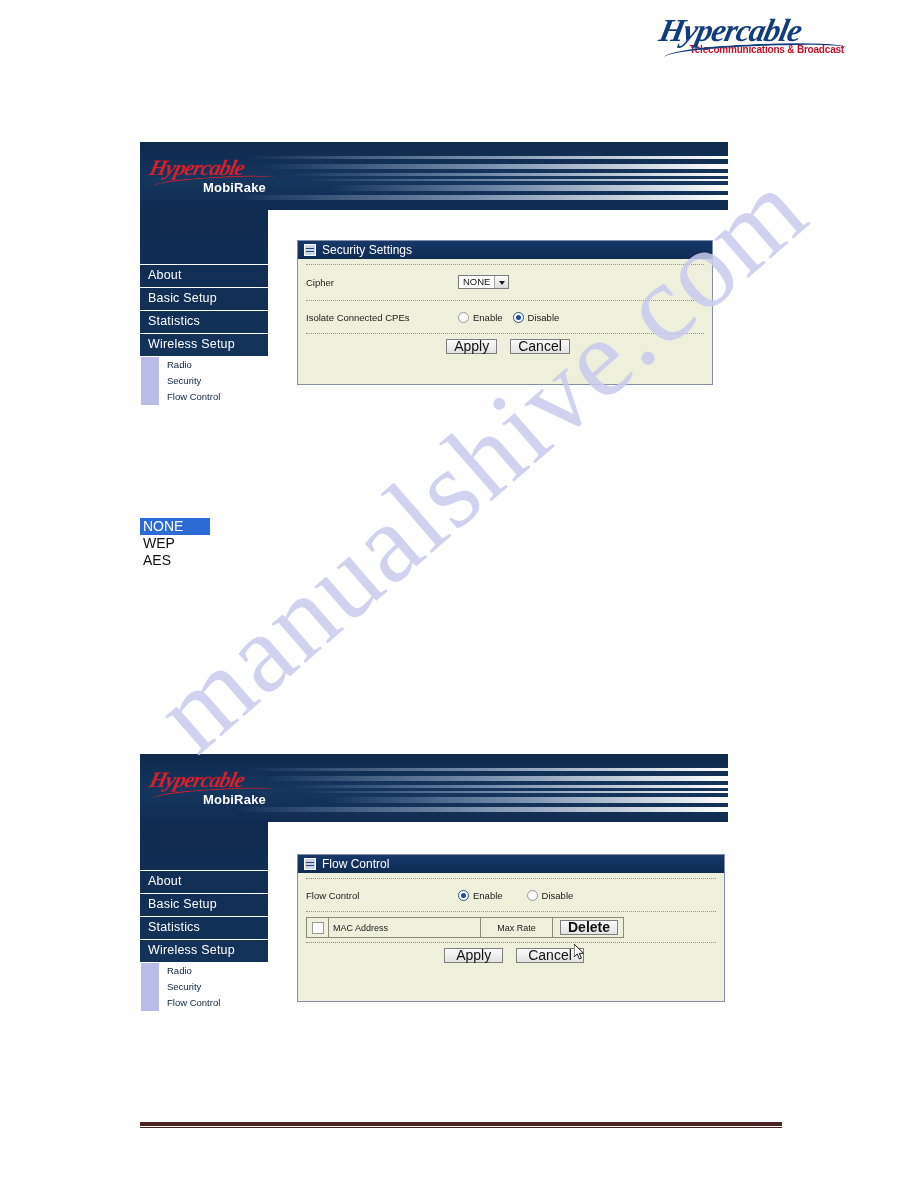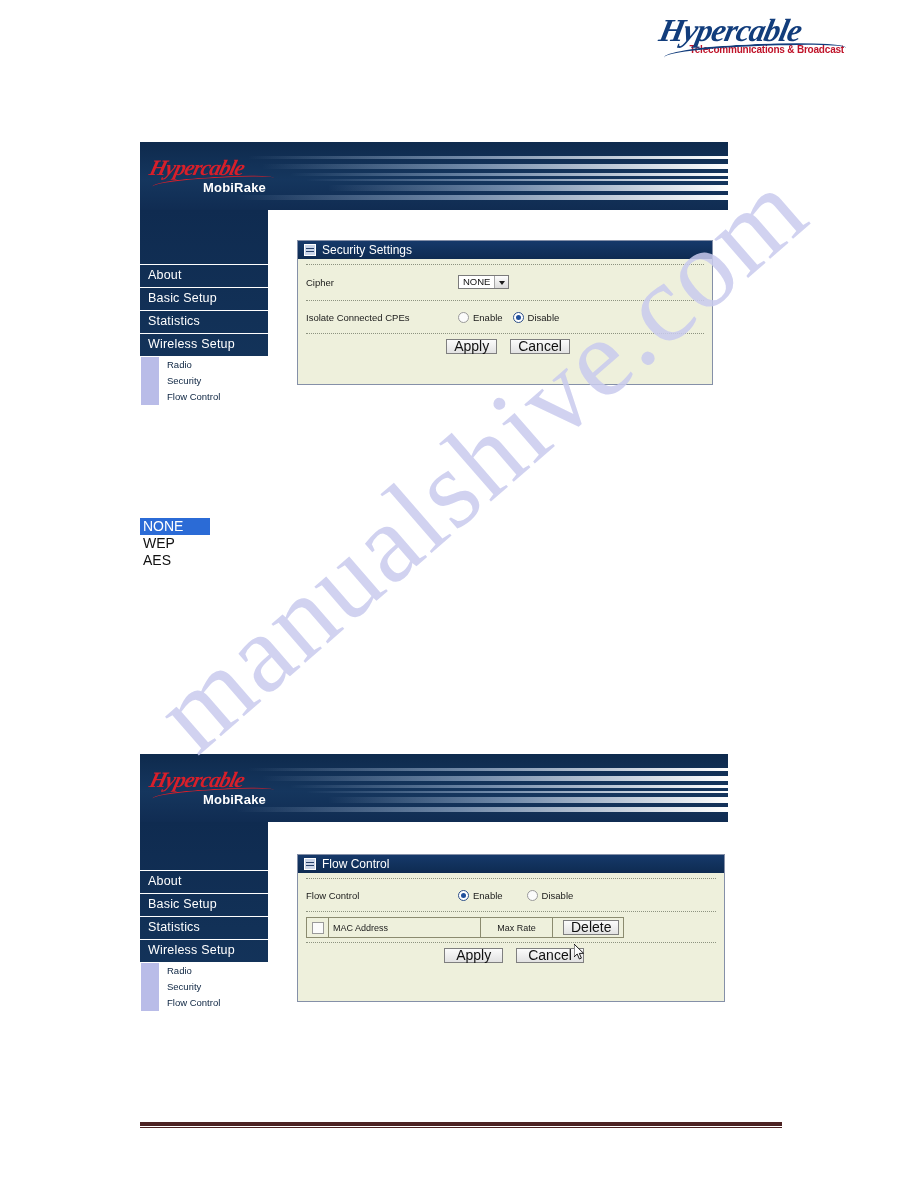--- a/index.html
+++ b/index.html
@@ -374,21 +374,21 @@
     align-items: center;
     font-size: 9px;
     color: #1a1a1a;
     height: 19px;
     box-sizing: border-box;
     padding: 0 4px;
   }
   .grid .g-cell.chk  { width: 22px; justify-content: center; flex: none; }
   .grid .g-cell.mac  { width: 152px; flex: none; }
   .grid .g-cell.rate { width: 72px; flex: none; justify-content: center; }
-  .grid .g-cell.act  { width: 66px; flex: none; justify-content: flex-start; border-right: none; }
+  .grid .g-cell.act  { width: 66px; flex: none; justify-content: center; border-right: none; font-weight: bold; }
 
   
   .cursor {
     position: absolute;
     width: 11px; height: 16px;
     z-index: 6;
     pointer-events: none;
   }
 
   

